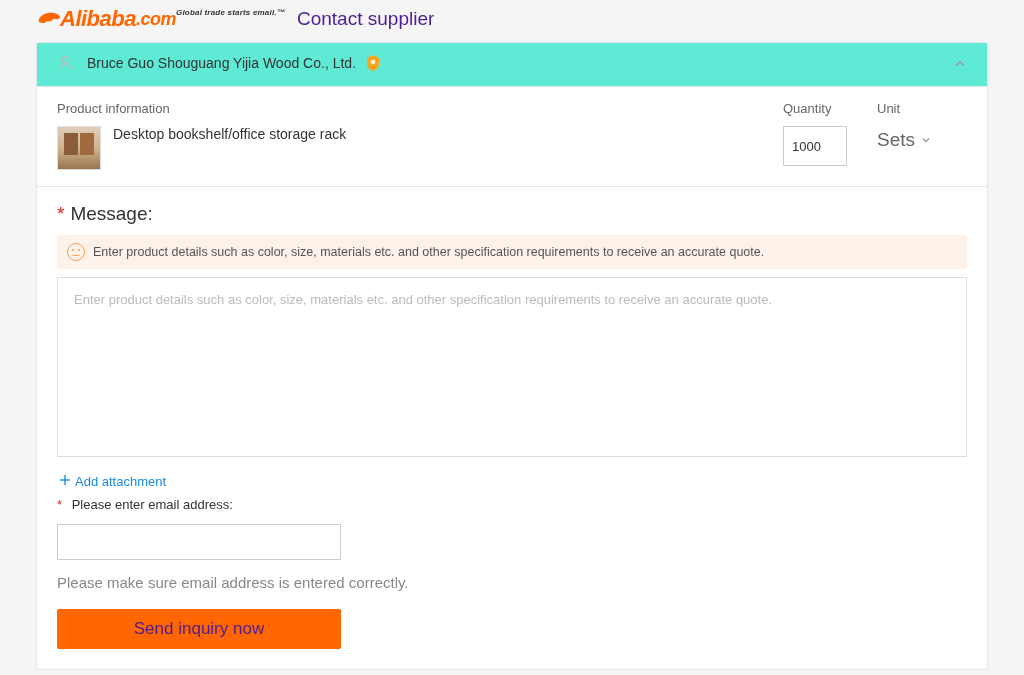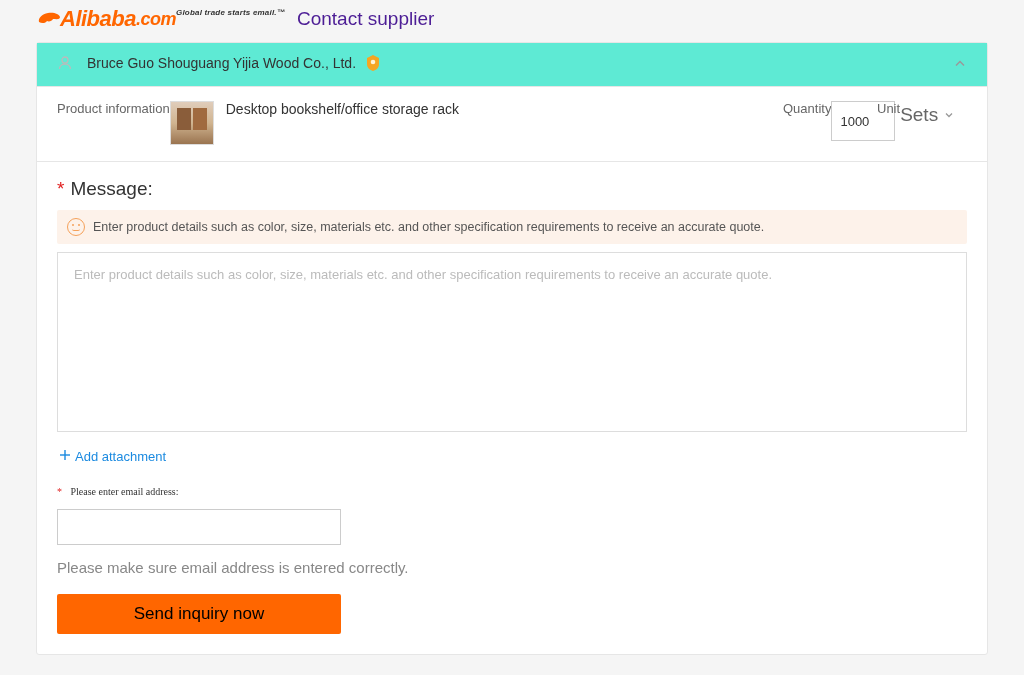--- a/index.html
+++ b/index.html
@@ -95,21 +95,21 @@
     cursor: pointer;
   }
   .collapse-btn svg { width: 14px; height: 14px; }
 
   
   .info-row {
     display: flex;
     padding: 14px 20px 16px 20px;
     border-bottom: 1px solid #e6e6e6;
   }
-  .col { display:flex; flex-direction:row; }
+  .col { display:flex; flex-direction:column; }
   .col.product { flex: 1 1 auto; }
   .col.qty { width: 90px; }
   .col.unit { width: 90px; margin-left: 4px; }
   .col-label {
     color: #666; font-size: 13px; margin-bottom: 10px;
   }
   .product-body { display:flex; align-items:flex-start; }
   .thumb {
     width: 44px; height: 44px;
     background: linear-gradient(180deg,#e0cdbb 0%,#d0b490 50%,#9a7450 100%);
@@ -176,42 +176,42 @@
     font-family: inherit;
     font-size: 13px;
     color: #333;
     outline: none;
   }
   .textarea::placeholder { color: #bbb; }
 
   
   .attach {
     display:inline-flex; align-items:flex-start;
-    margin: 14px 0 22px 2px;
+    margin: 14px 0 8px 2px;
     color: #1b8ae0; font-size: 13px;
     cursor:pointer;
   }
   .attach svg { width:12px; height:12px; margin-right:4px; stroke:#1b8ae0; }
 
   
   .email-block { padding: 0 20px 20px 20px; }
-  .email-label { font-size: 10px; color:#333; margin-bottom: 12px; font-family: Liberation Serif, serif; }
+  .email-label { font-size: 13px; color:#333; margin-bottom: 12px; }
   .email-input {
     width: 284px; height: 36px;
     border: 1px solid #ccc;
     padding: 0 10px;
     font-size: 13px;
   }
   .email-note { font-size: 15px; color:#888; margin-top: 14px; }
 
   .send-btn {
     margin-top: 18px;
     width: 284px; height: 40px;
     background: #f60;
-    color: #000000;
+    color: #4c1d95;
     border: none;
     font-size: 17px;
     cursor: pointer;
     border-radius: 2px;
   }
 </style>
 </head>
 <body>
 
 <div class="page">

